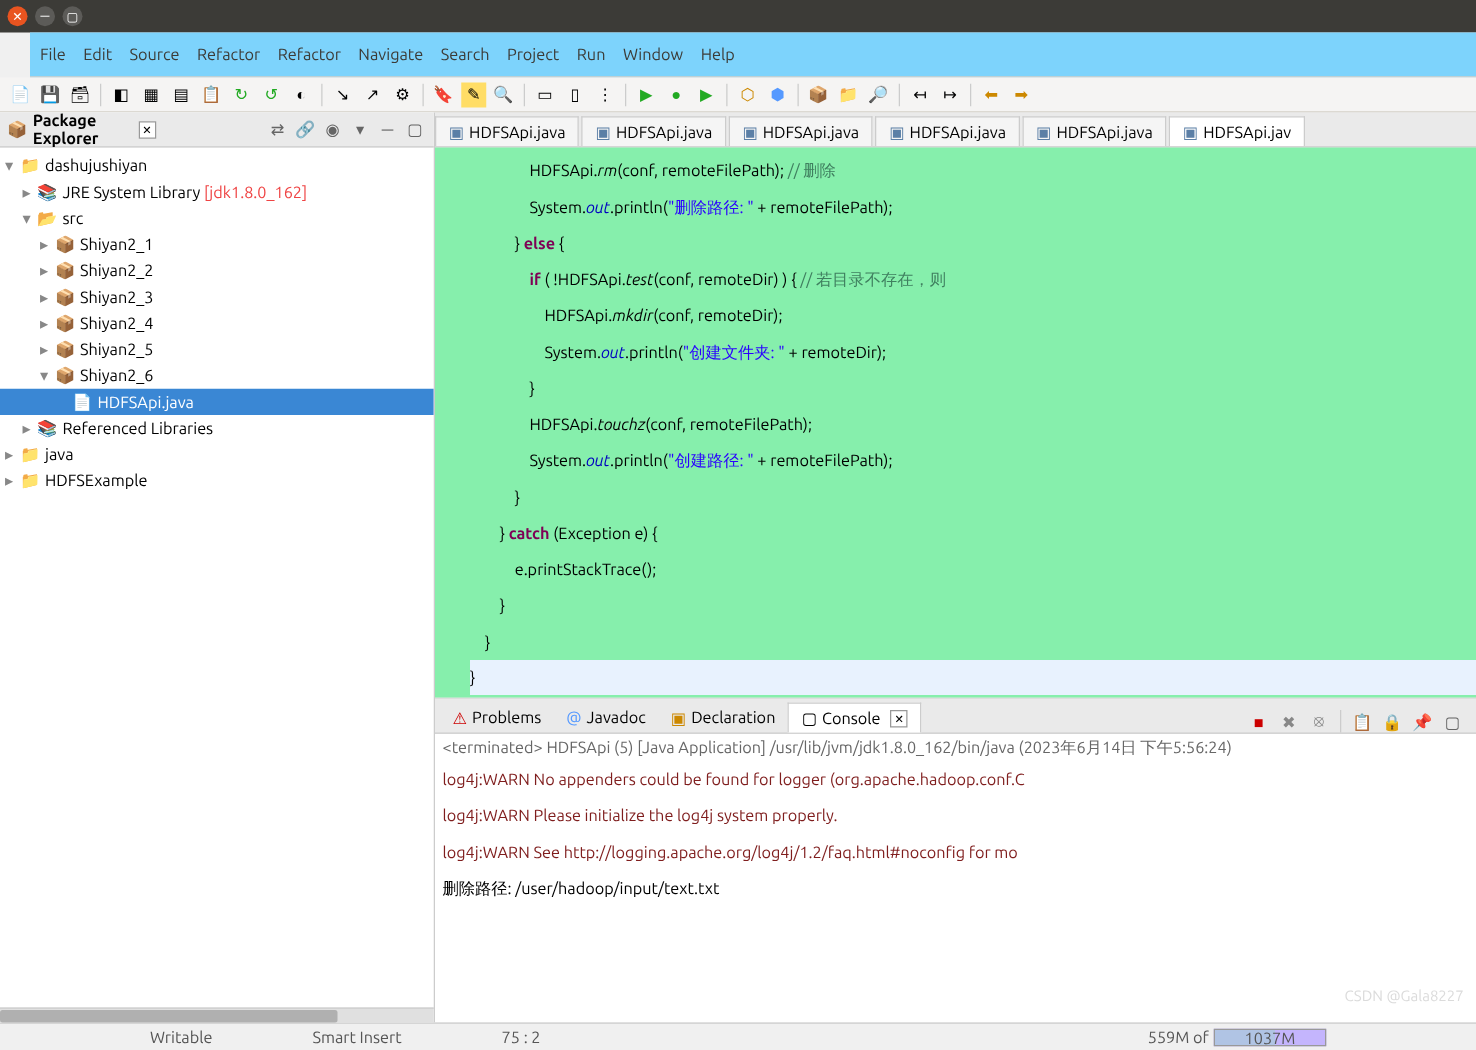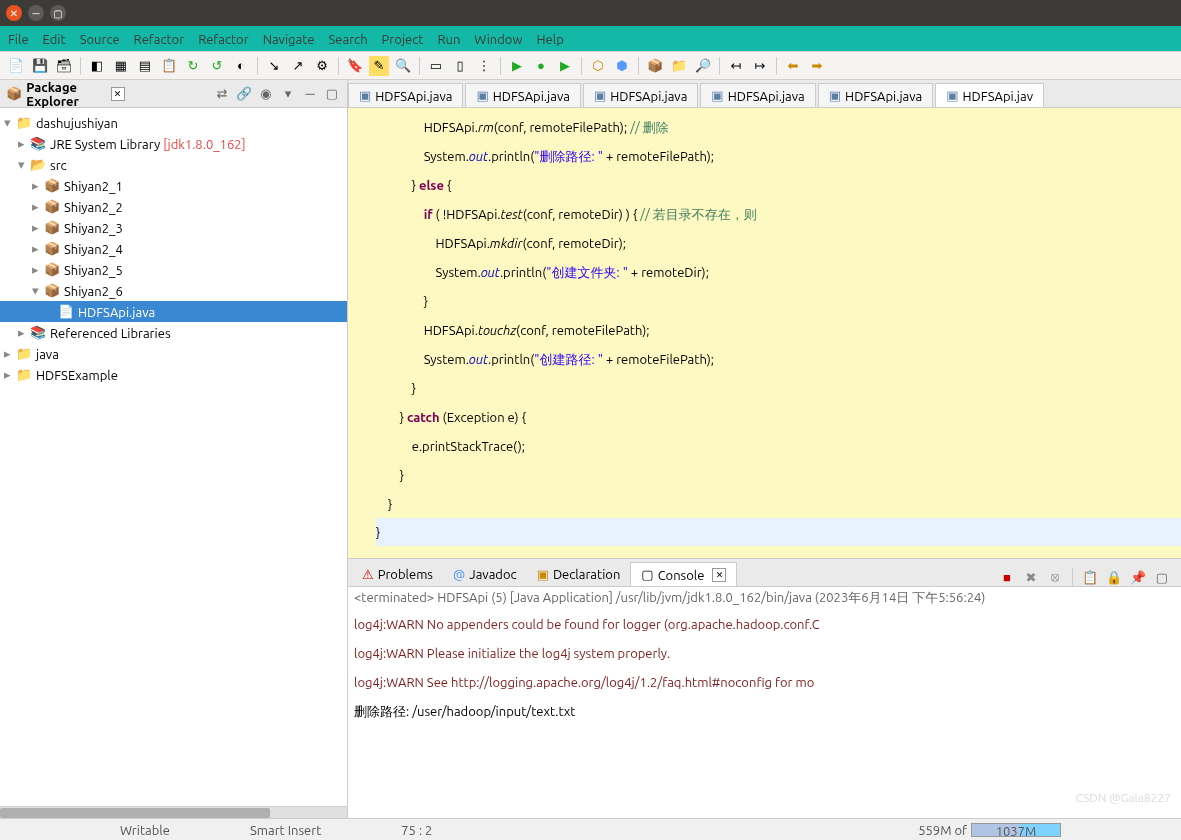--- a/index.html
+++ b/index.html
@@ -2,21 +2,21 @@
 <html><head>
 <meta charset="utf-8">
 <style>
 * { margin:0; padding:0; box-sizing:border-box; font-family:"Ubuntu",Arial,sans-serif; font-size:13px; }
 body { width:1181px; height:840px; background:#f0f0f0; display:flex; flex-direction:column; overflow:hidden; }
 .titlebar { height:26px; background:#3c3b37; display:flex; align-items:center; }
 .win-btns { display:flex; gap:6px; padding:0 6px; }
 .win-btn { width:16px; height:16px; border-radius:8px; display:flex; align-items:center; justify-content:center; font-size:10px; color:#fff; }
 .win-close { background:#e95420; }
 .win-min,.win-max { background:#5c5b58; }
-.menubar { height:26px; background:#14b8a6; border-bottom:1px solid #d4d0c8; display:flex; align-items:center; padding:0 8px; gap:14px; color:#3c3b37; }
+.menubar { height:36px; background:#7dd3fc; border-bottom:1px solid #d4d0c8; display:flex; align-items:center; padding:0 8px; gap:14px; color:#3c3b37;margin-left:24px; }
 .menubar span { cursor:pointer; }
 .toolbar { height:28px; background:#f5f4f3; border-bottom:1px solid #d4d0c8; display:flex; align-items:center; padding:0 6px; gap:4px; }
 .tbtn { width:20px; height:20px; display:flex; align-items:center; justify-content:center; cursor:pointer; border:1px solid transparent; }
 .sep { width:1px; height:18px; background:#ccc; margin:0 2px; }
 .body { flex:1; display:flex; min-height:0; }
 .sidebar { width:348px; background:#fff; border-right:1px solid #ccc; display:flex; flex-direction:column; }
 .view-header { height:28px; background:#eaeaea; border-bottom:1px solid #ccc; display:flex; align-items:center; padding:0 6px; gap:4px; }
 .view-title { font-weight:bold; flex:1; }
 .view-x { width:14px; height:14px; background:#fff; border:1px solid #999; font-size:9px; display:flex; align-items:center; justify-content:center; }
 .hicon { width:18px; height:18px; display:flex; align-items:center; justify-content:center; cursor:pointer; color:#666; }
@@ -27,39 +27,39 @@
 .twisty { width:12px; color:#888; }
 .ticon { width:16px; margin-right:4px; }
 .jdk { color:#ef4444; }
 .scroll-bot { height:12px; background:#e0e0e0; border-top:1px solid #ccc; position:relative; }
 .scroll-thumb { position:absolute; left:0; width:270px; height:10px; top:1px; background:#b0b0b0; border-radius:2px; }
 .main { flex:1; display:flex; flex-direction:column; min-width:0; }
 .editor-tabs { height:28px; background:#eaeaea; display:flex; align-items:flex-end; border-bottom:1px solid #ccc; overflow:hidden; }
 .etab { display:flex; align-items:center; height:24px; padding:0 10px; gap:4px; border:1px solid #ccc; border-bottom:none; background:#f5f5f5; margin-right:2px; cursor:pointer; font-size:13px; }
 .etab.active { background:#fff; }
 .jicon { color:#5b7fa6; }
-.editor { flex:1; background:#fef9c3; overflow:hidden; font-family:"DejaVu Sans Mono",monospace; font-size:17px; line-height:28px; padding:4px 0 4px 28px; white-space:pre; position:relative; }
+.editor { flex:1; background:#86efac; overflow:hidden; font-family:"DejaVu Sans Mono",monospace; font-size:17px; line-height:28px; padding:4px 0 4px 28px; white-space:pre; position:relative; }
 .editor .kw { color:#7f0055; font-weight:bold; }
 .editor .str { color:#2a00ff; }
 .editor .cmt { color:#3f7f5f; }
 .editor .stat { color:#0000c0; font-style:italic; }
 .editor .it { font-style:italic; }
 .curline { background:#e8f2fe; display:block; }
 .bottom { height:260px; display:flex; flex-direction:column; border-top:1px solid #ccc; background:#fff; }
 .btabs { height:28px; background:#eaeaea; border-bottom:1px solid #ccc; display:flex; align-items:flex-end; padding:0 4px; }
 .btab { display:flex; align-items:center; height:24px; padding:0 10px; gap:4px; cursor:pointer; font-size:13px; }
 .btab.active { background:#fff; border:1px solid #ccc; border-bottom:none; }
 .btools { margin-left:auto; display:flex; gap:6px; padding-right:6px; align-items:center; }
 .cinfo { height:22px; padding:2px 6px; color:#666; font-size:13px; }
 .console { flex:1; padding:0 6px; font-family:"DejaVu Sans Mono",monospace; font-size:17px; line-height:28px; white-space:pre; overflow:hidden; }
 .warn { color:#7f1d1d; }
 .statusbar { height:22px; background:#f0f0f0; border-top:1px solid #ccc; display:flex; align-items:center; padding:0 120px; gap:80px; color:#555; }
 .statusbar .spacer { flex:1; }
 .heap { display:flex; gap:4px; }
-.heap-bar { width:90px; height:14px; border:1px solid #999; background:#7dd3fc; position:relative; font-size:11px; }
+.heap-bar { width:90px; height:14px; border:1px solid #999; background:#c4b5fd; position:relative; font-size:11px; }
 .heap-fill { position:absolute; left:0; top:0; height:100%; width:54%; background:#b0c4e4; }
 .heap-txt { position:absolute; width:100%; text-align:center; line-height:14px; }
 .wm { position:absolute; right:10px; bottom:36px; color:#ccc; font-size:12px; opacity:0.7; }
 </style>
 </head>
 <body>
 
 <div class="titlebar">
   <div class="win-btns">
     <div class="win-btn win-close">✕</div>

